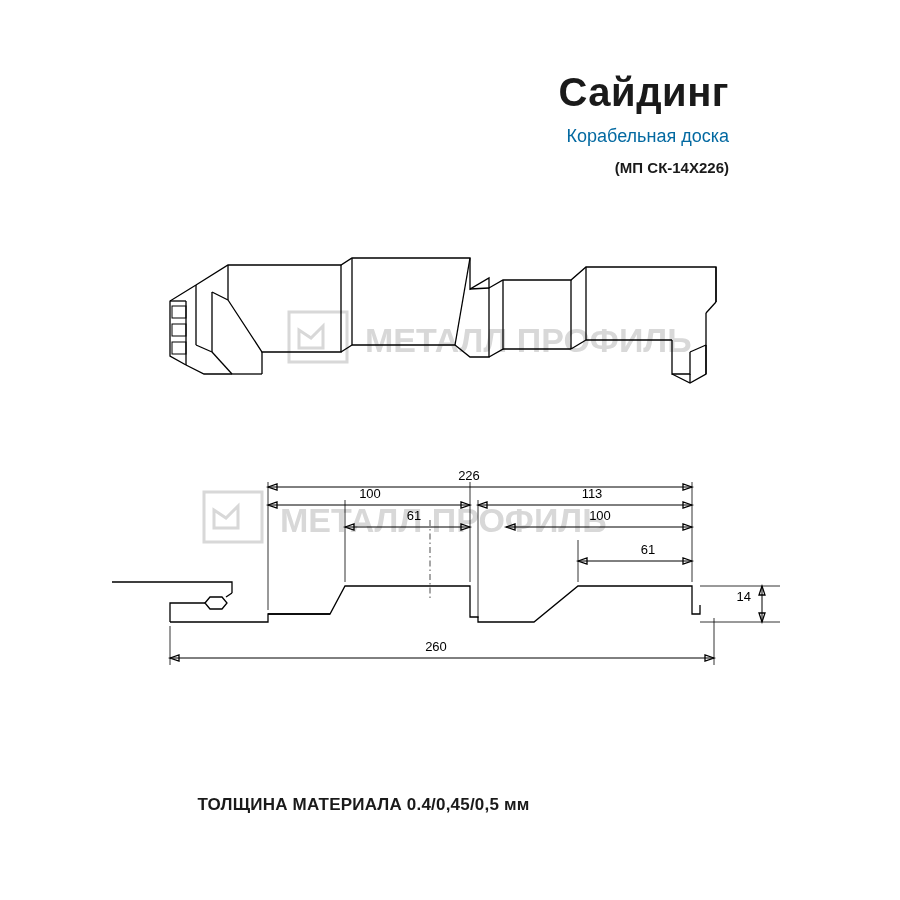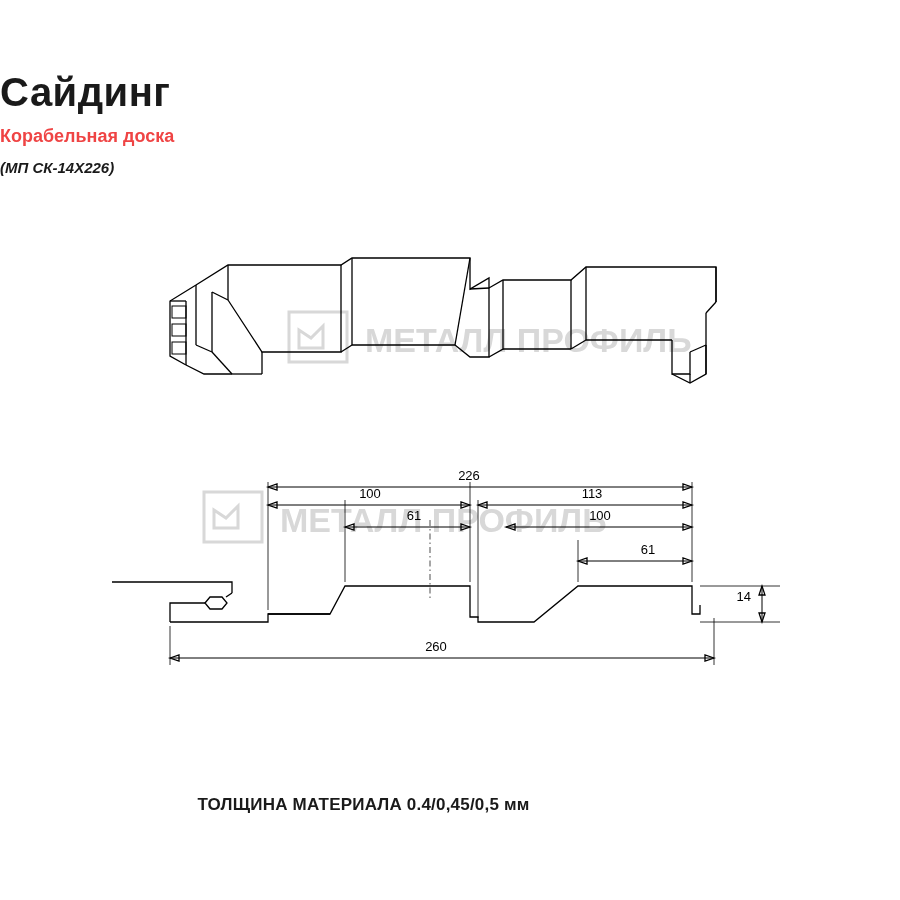--- a/index.html
+++ b/index.html
@@ -20,41 +20,40 @@
     width: 900px;
     height: 900px;
   }
 
   
   .header {
     position: absolute;
     left: 0;
     top: 70px;
     width: 729px;
-    text-align: left;
+    text-align: right;
   }
   .title-main {
     font-size: 40px;
     font-weight: bold;
     letter-spacing: 0.5px;
     line-height: 1.1;
     color: #1a1a1a;
   }
   .title-sub {
     margin-top: 12px;
     font-size: 18px;
-    font-weight: bold;
-    color: #ef4444;
+    font-weight: normal;
+    color: #0369a1;
   }
   .title-code {
     margin-top: 12px;
     font-size: 15px;
     font-weight: bold;
     color: #1a1a1a;
-    font-style: italic;
   }
 
   
   .footer {
     position: absolute;
     left: 0;
     top: 795px;
     width: 727px;
     text-align: center;
     font-size: 17px;

